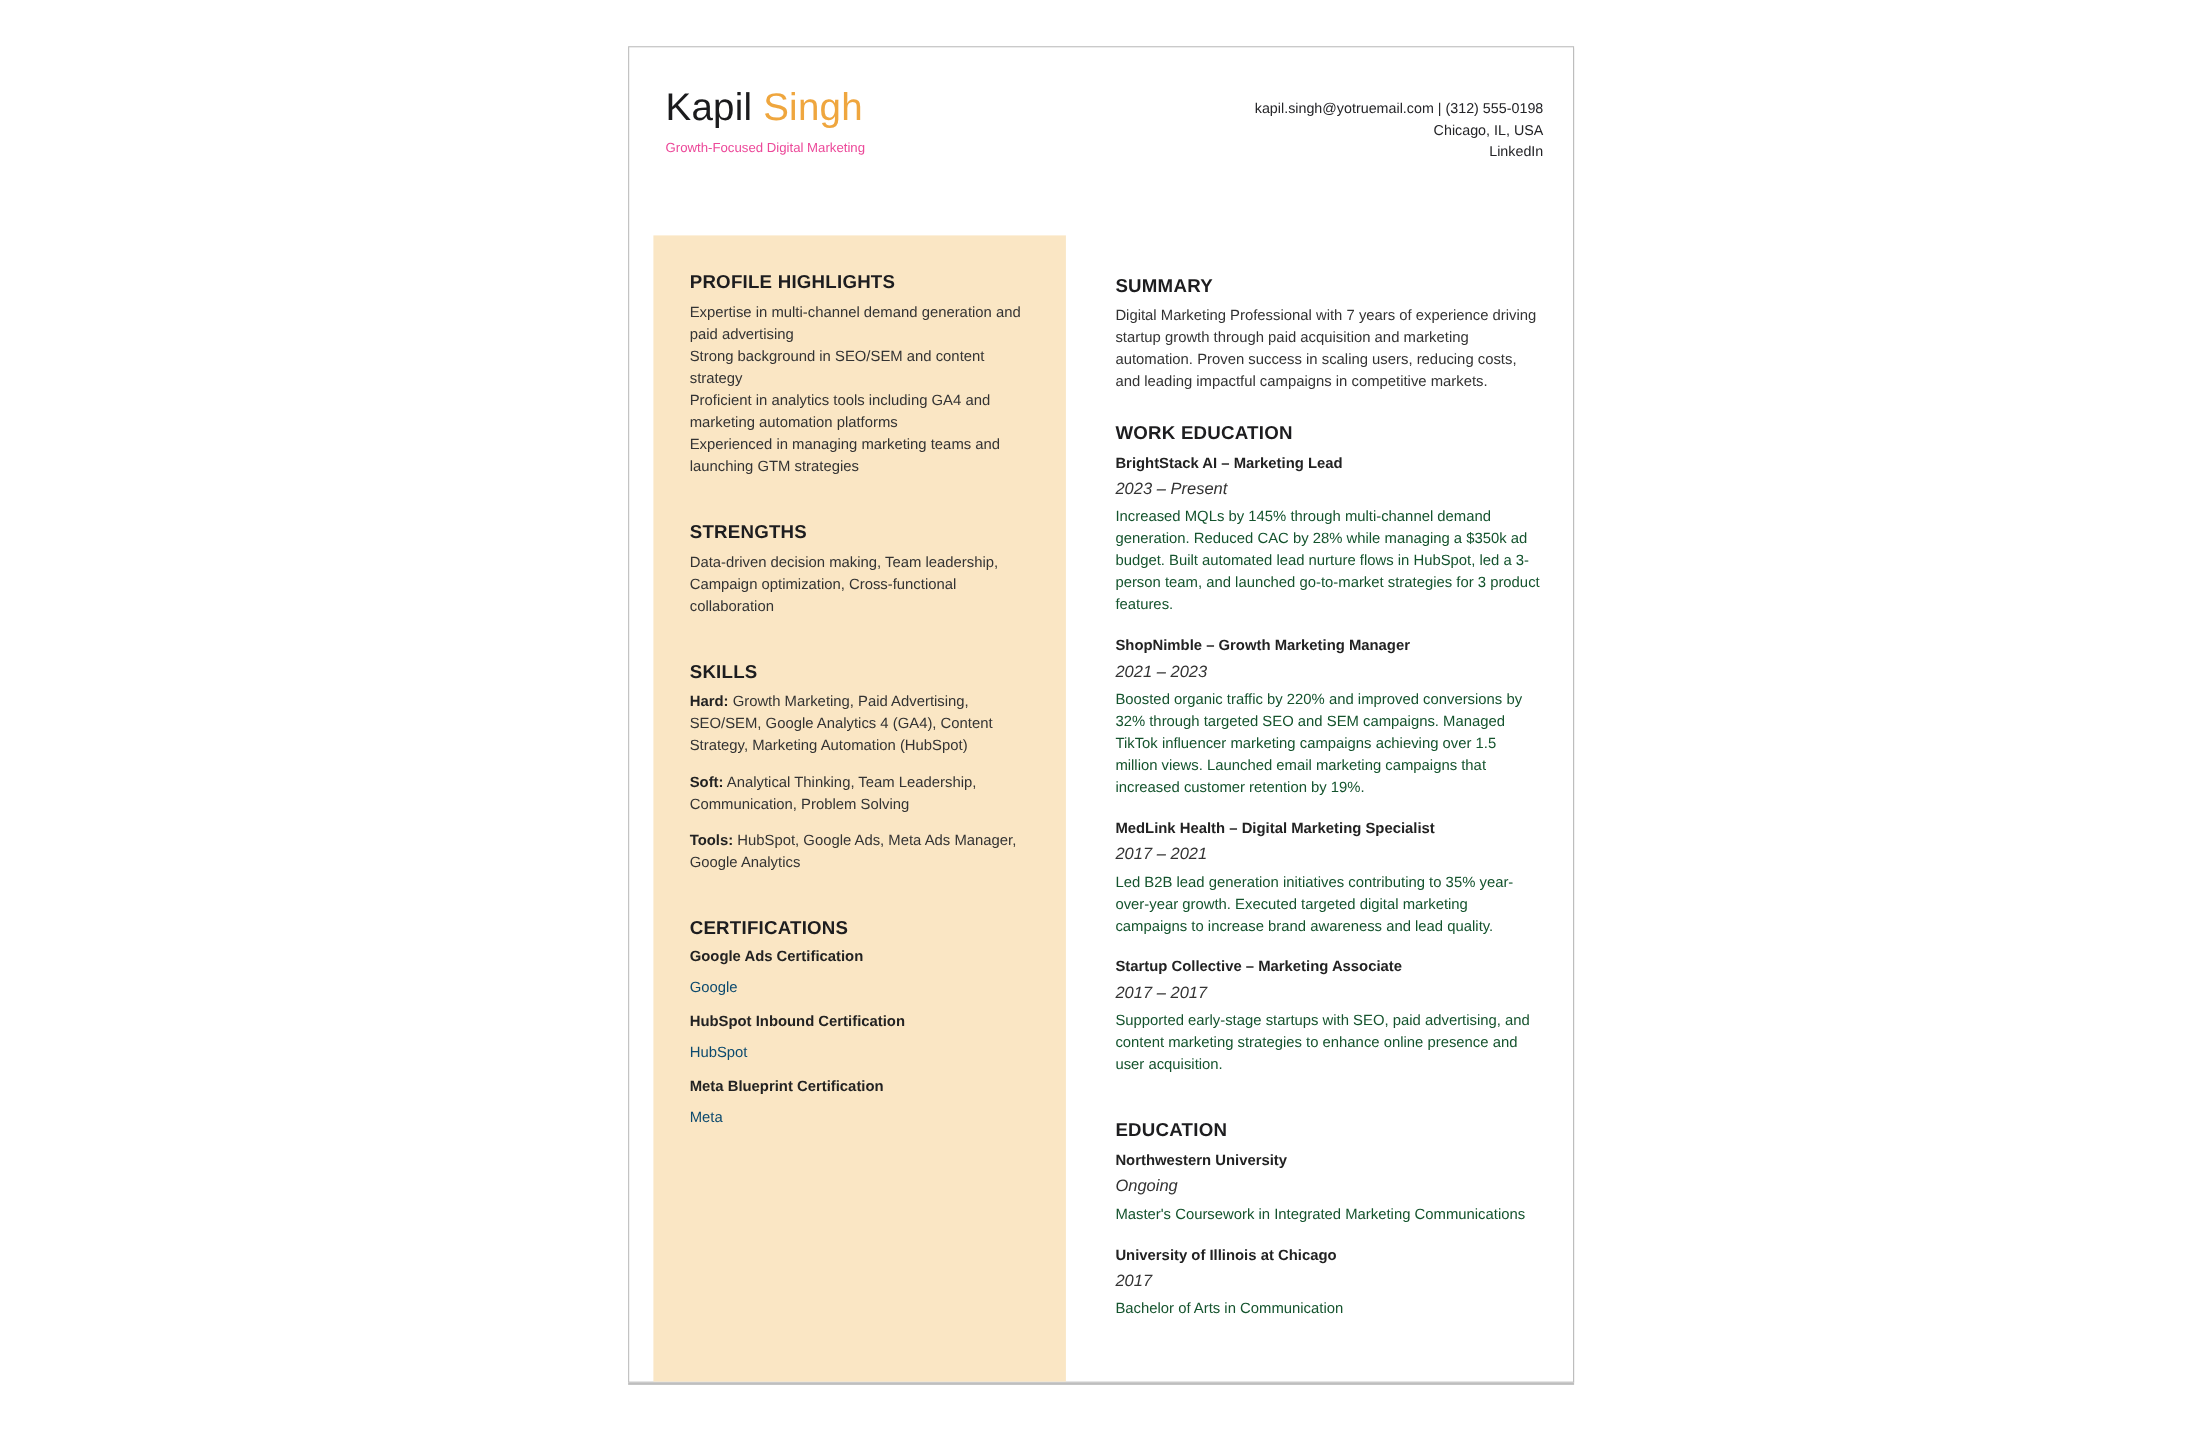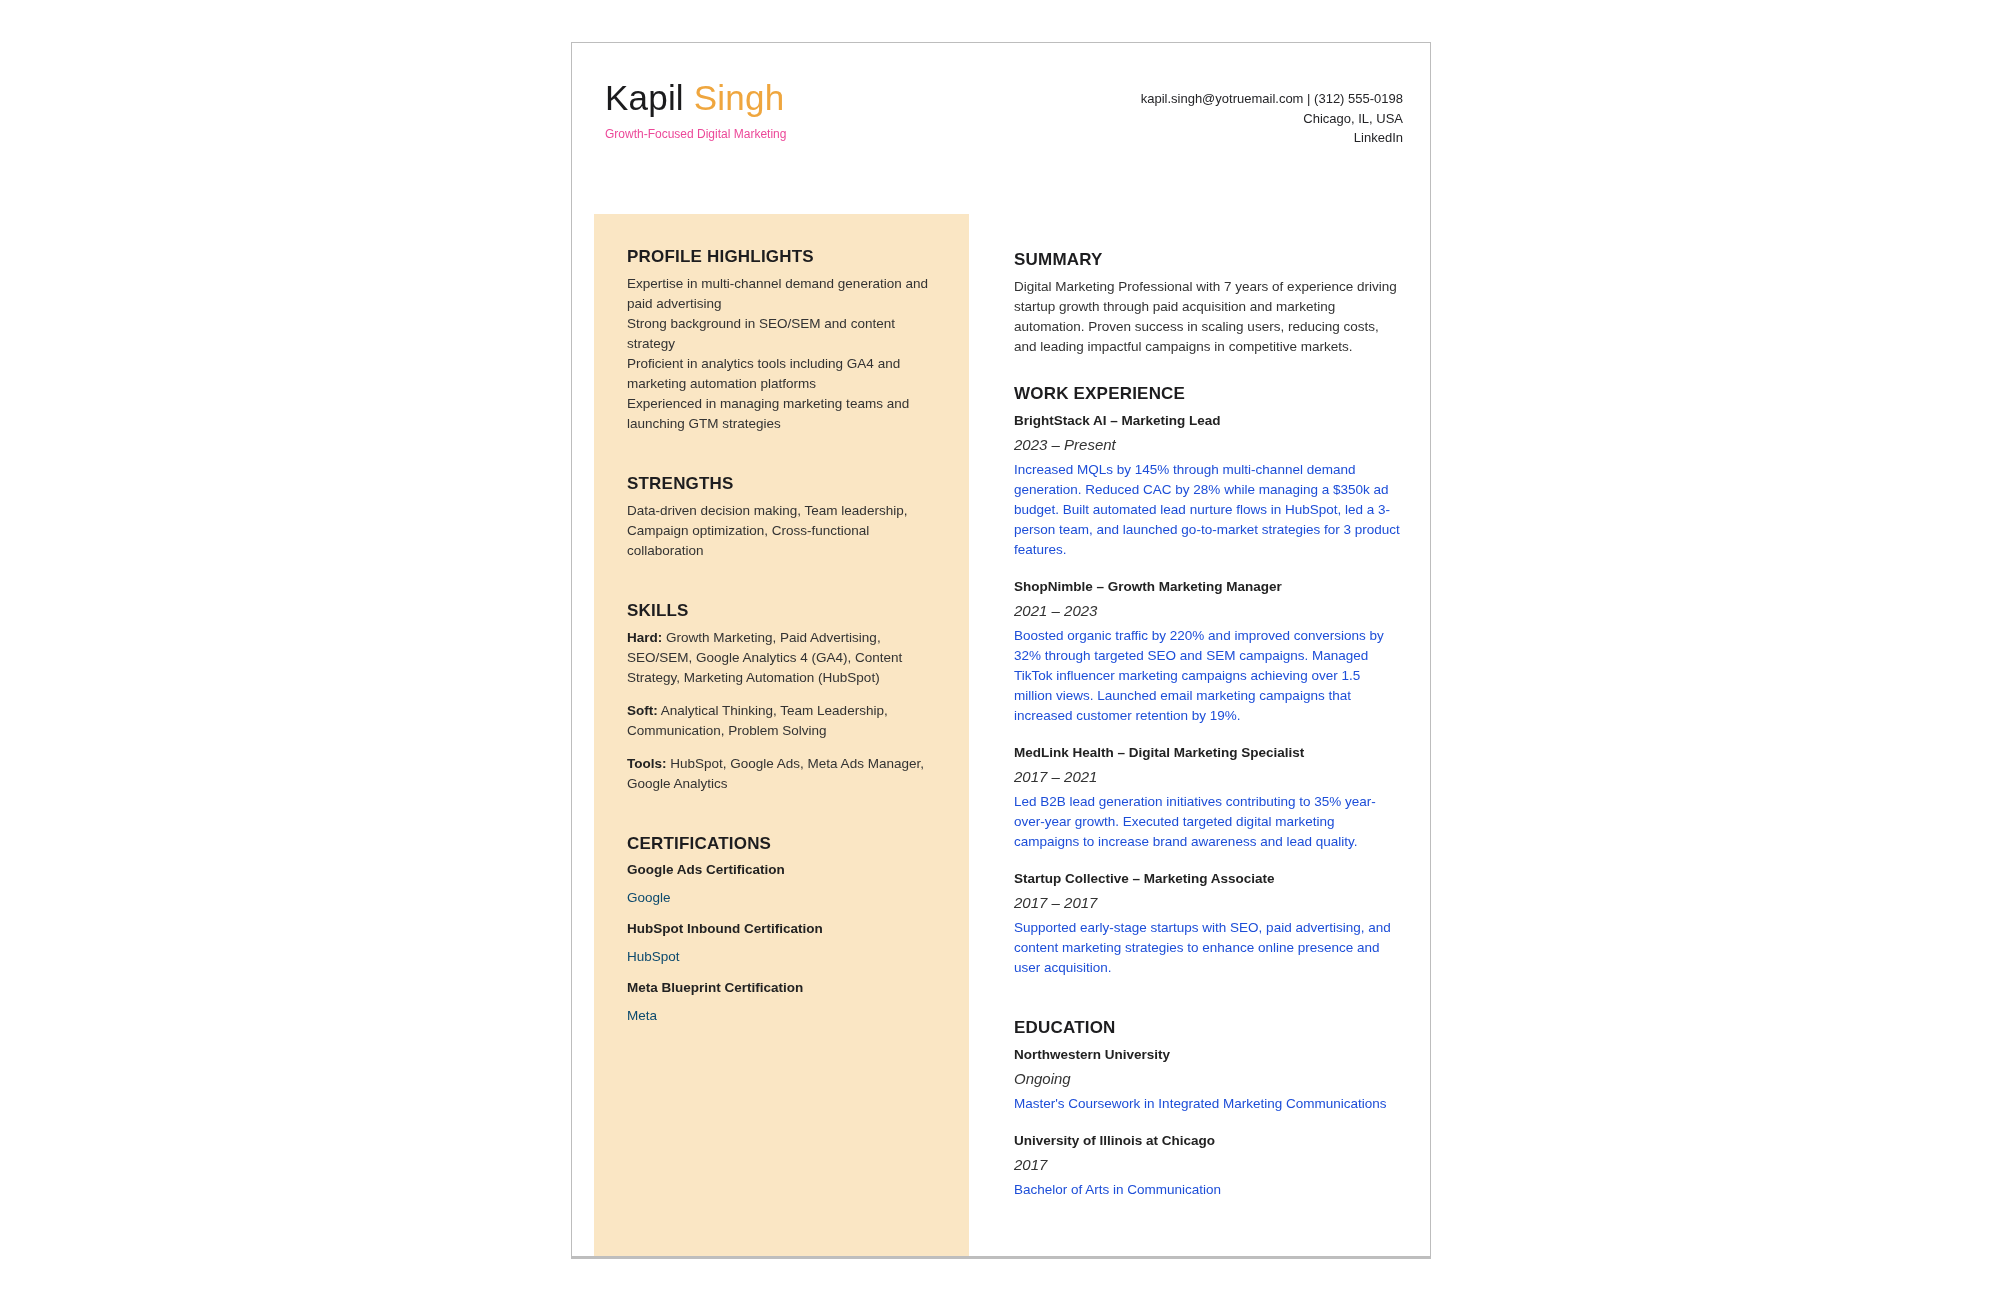--- a/index.html
+++ b/index.html
@@ -60,21 +60,21 @@
   .skill-group { margin: 0 0 13px 0; }
   .skill-label { font-weight: 700; color: #222; }
   .cert-name { font-size: 13.5px; font-weight: 700; color: #222; margin: 0 0 10px 0; line-height: 18px; }
   .cert-issuer { font-size: 13.5px; color: #0c4a6e; margin: 0 0 13px 0; line-height: 18px; }
 
   
   .summary-section { margin-bottom: 27px; }
   .job { margin-bottom: 3px; }
   .job-title, .school-name { font-size: 13.5px; font-weight: 700; color: #222; margin: 0 0 5px 0; line-height: 19px; }
   .job-dates, .school-dates { font-size: 15px; font-style: italic; color: #333; margin: 0 0 6px 0; line-height: 19px; }
-  .job-desc, .school-degree { font-size: 13.5px; line-height: 20px; color: #1d4ed8; margin: 0 0 17px 0; }
+  .job-desc, .school-degree { font-size: 13.5px; line-height: 20px; color: #14532d; margin: 0 0 17px 0; }
   .education-section { margin-top: 40px; }
 </style>
 </head>
 <body>
 
 <div class="page">
 
   <div class="header">
     <div class="name-block">
       <h1 class="name">
@@ -140,21 +140,21 @@
     </aside>
 
     <section class="main">
 
       <div class="summary-section">
         <h2 class="section-title">SUMMARY</h2>
         <p class="body-text">Digital Marketing Professional with 7 years of experience driving startup growth through paid acquisition and marketing automation. Proven success in scaling users, reducing costs, and leading impactful campaigns in competitive markets.</p>
       </div>
 
       <div>
-        <h2 class="section-title">WORK EXPERIENCE</h2>
+        <h2 class="section-title">WORK EDUCATION</h2>
 
         <div class="job">
           <p class="job-title">BrightStack AI – Marketing Lead</p>
           <p class="job-dates">2023 – Present</p>
           <p class="job-desc">Increased MQLs by 145% through multi-channel demand generation. Reduced CAC by 28% while managing a $350k ad budget. Built automated lead nurture flows in HubSpot, led a 3-person team, and launched go-to-market strategies for 3 product features.</p>
         </div>
 
         <div class="job">
           <p class="job-title">ShopNimble – Growth Marketing Manager</p>
           <p class="job-dates">2021 – 2023</p>

